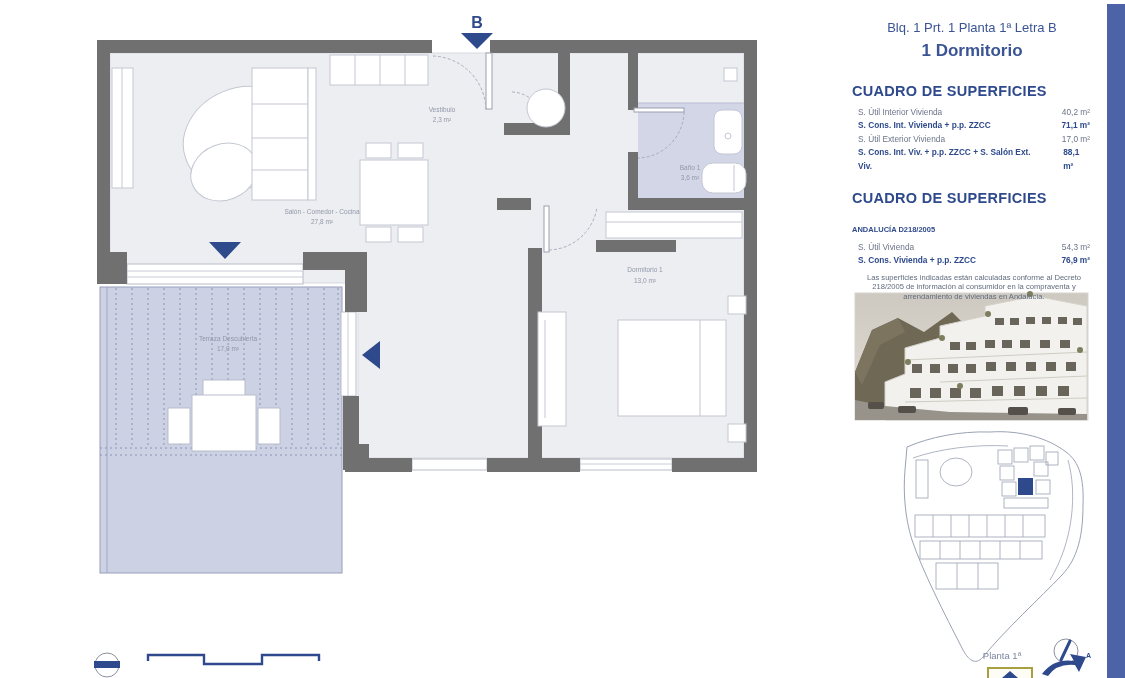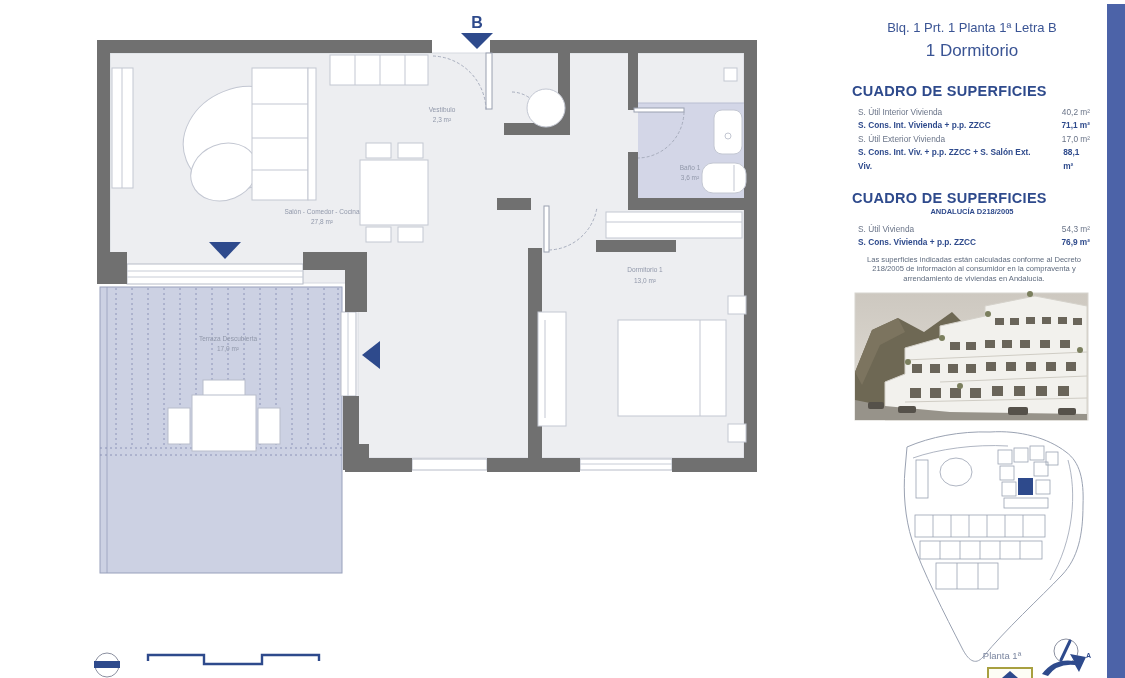--- a/index.html
+++ b/index.html
@@ -3,23 +3,23 @@
 <meta charset="utf-8">
 <style>
   html,body{margin:0;padding:0;background:#e8e8e8;}
   .page{position:relative;width:1125px;height:678px;background:#ffffff;overflow:hidden;
         font-family:"Liberation Sans", sans-serif;}
   .accent-bar{position:absolute;left:1107px;top:4px;width:18px;height:674px;background:#4c63a8;}
   .plan-svg{position:absolute;left:0;top:0;}
   
   .rpanel{position:absolute;left:852px;top:8px;width:240px;color:#2e4a8c;}
   .hdr1{margin-top:12px;text-align:center;font-size:13px;color:#3a5494;}
-  .hdr2{margin-top:6px;text-align:center;font-size:17px;color:#3a5494;}
+  .hdr2{margin-top:6px;text-align:center;font-size:17px;color:#3a5494;font-weight:bold;}
   .tbl-title{margin-top:0;text-align:left;font-size:14.5px;font-weight:bold;letter-spacing:.3px;color:#2e4a8c;}
-  .tbl-sub{text-align:center;font-size:7.5px;font-weight:bold;margin-top:1px;color:#2e4a8c;}
+  .tbl-sub{font-size:7.5px;font-weight:bold;margin-top:19px;color:#2e4a8c;}
   .t1{margin-top:22px;}
   .t2{margin-top:17px;}
   .rows{margin-top:7px;}
   .row{display:flex;justify-content:space-between;align-items:baseline;
        font-size:8.3px;color:#6a7488;line-height:13.4px;padding:0 2px 0 6px;gap:28px;}
   .row.bold{font-weight:bold;color:#2e4a8c;}
   .note{margin-top:5px;padding:0 2px 0 6px;font-size:7.6px;line-height:9.6px;color:#5f6b7e;text-align:center;}
 </style>
 </head>
 <body>

